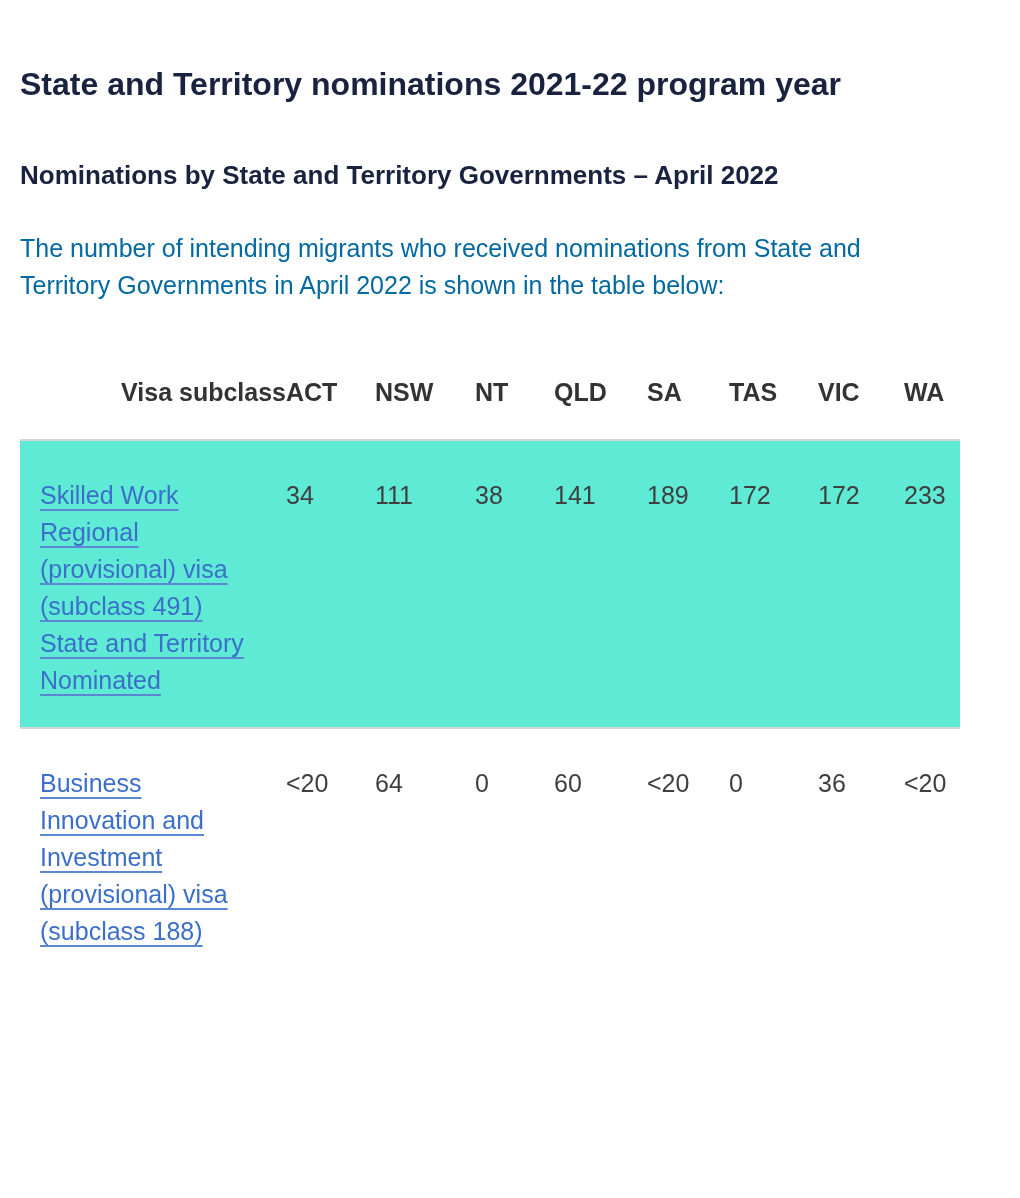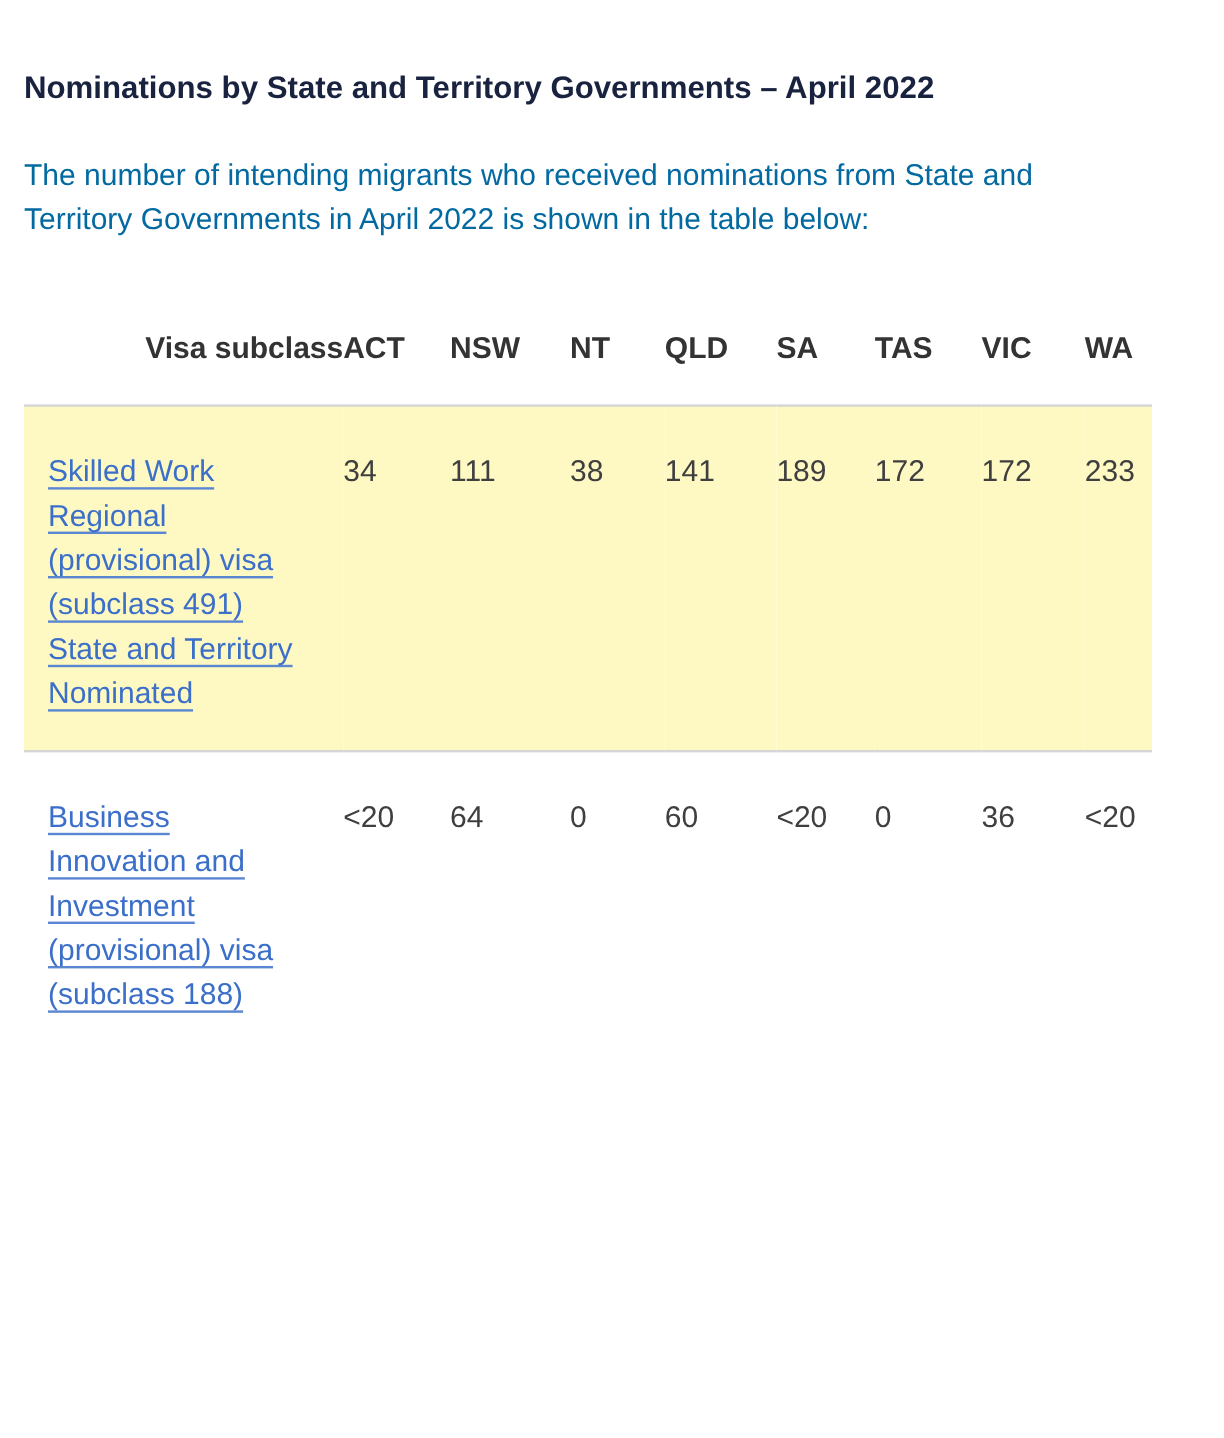--- a/index.html
+++ b/index.html
@@ -52,21 +52,21 @@
   }
   th {
     text-align: left;
     vertical-align: top;
     font-weight: 700;
     color: #333333;
     padding: 10px 0 28px 0;
   }
   th.first-col { padding-left: 20px; text-align: right; }
   tbody tr { border-top: 2px solid #d6d6d6; }
-  tbody tr.alt { background: #fef9c3; }
+  tbody tr.alt { background: #5eead4; }
   td {
     text-align: left;
     vertical-align: top;
     color: #3f3f3f;
     padding: 36px 0 28px 0;
   }
   td.first-col { padding-left: 20px; padding-right: 40px; }
   a.visa-link {
     color: #3b6fc9;
     text-decoration: underline;
@@ -74,20 +74,21 @@
     text-decoration-thickness: 2px;
     text-underline-offset: 5px;
     white-space: pre-line;
     cursor: pointer;
   }
 </style>
 </head>
 <body>
 
 <div class="page">
+  <h2>State and Territory nominations 2021-22 program year</h2>
   <h3>Nominations by State and Territory Governments – April 2022</h3>
   <p class="intro">The number of intending migrants who received nominations from State and Territory Governments in April 2022 is shown in the table below:</p>
 
   <table class="nominations">
     <colgroup>
       <col style="width:266px">
       <col style="width:89px">
       <col style="width:100px">
       <col style="width:79px">
       <col style="width:93px">

